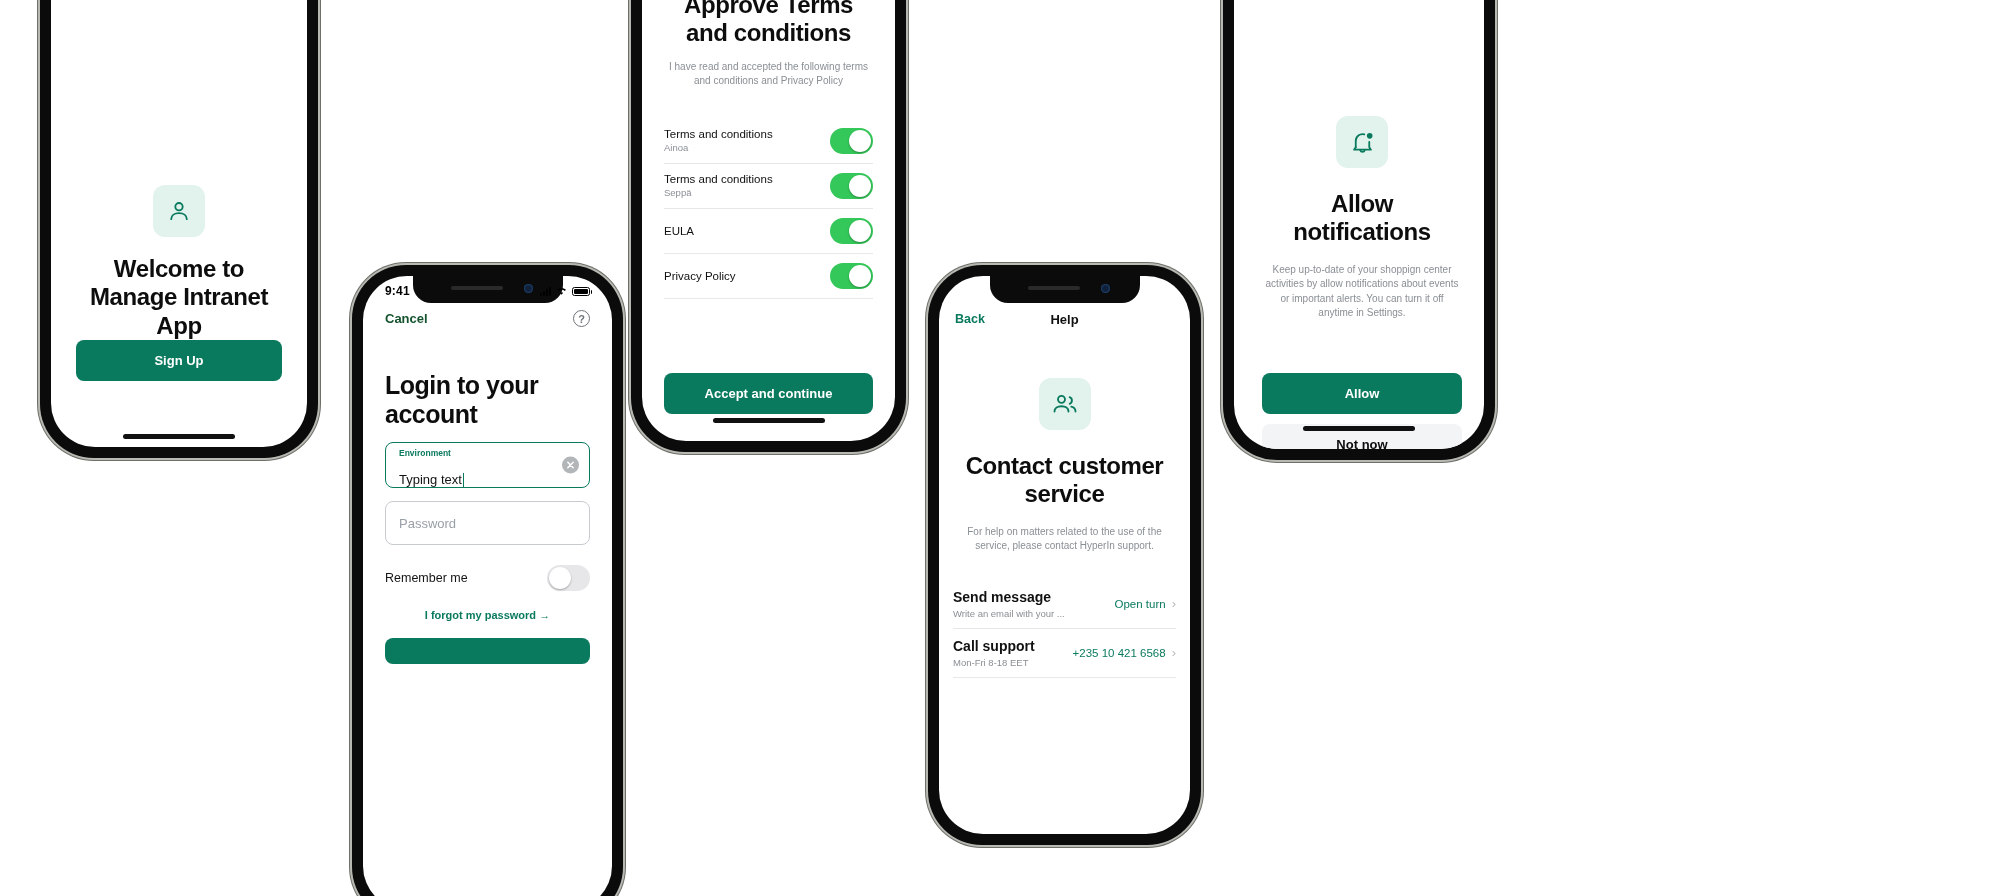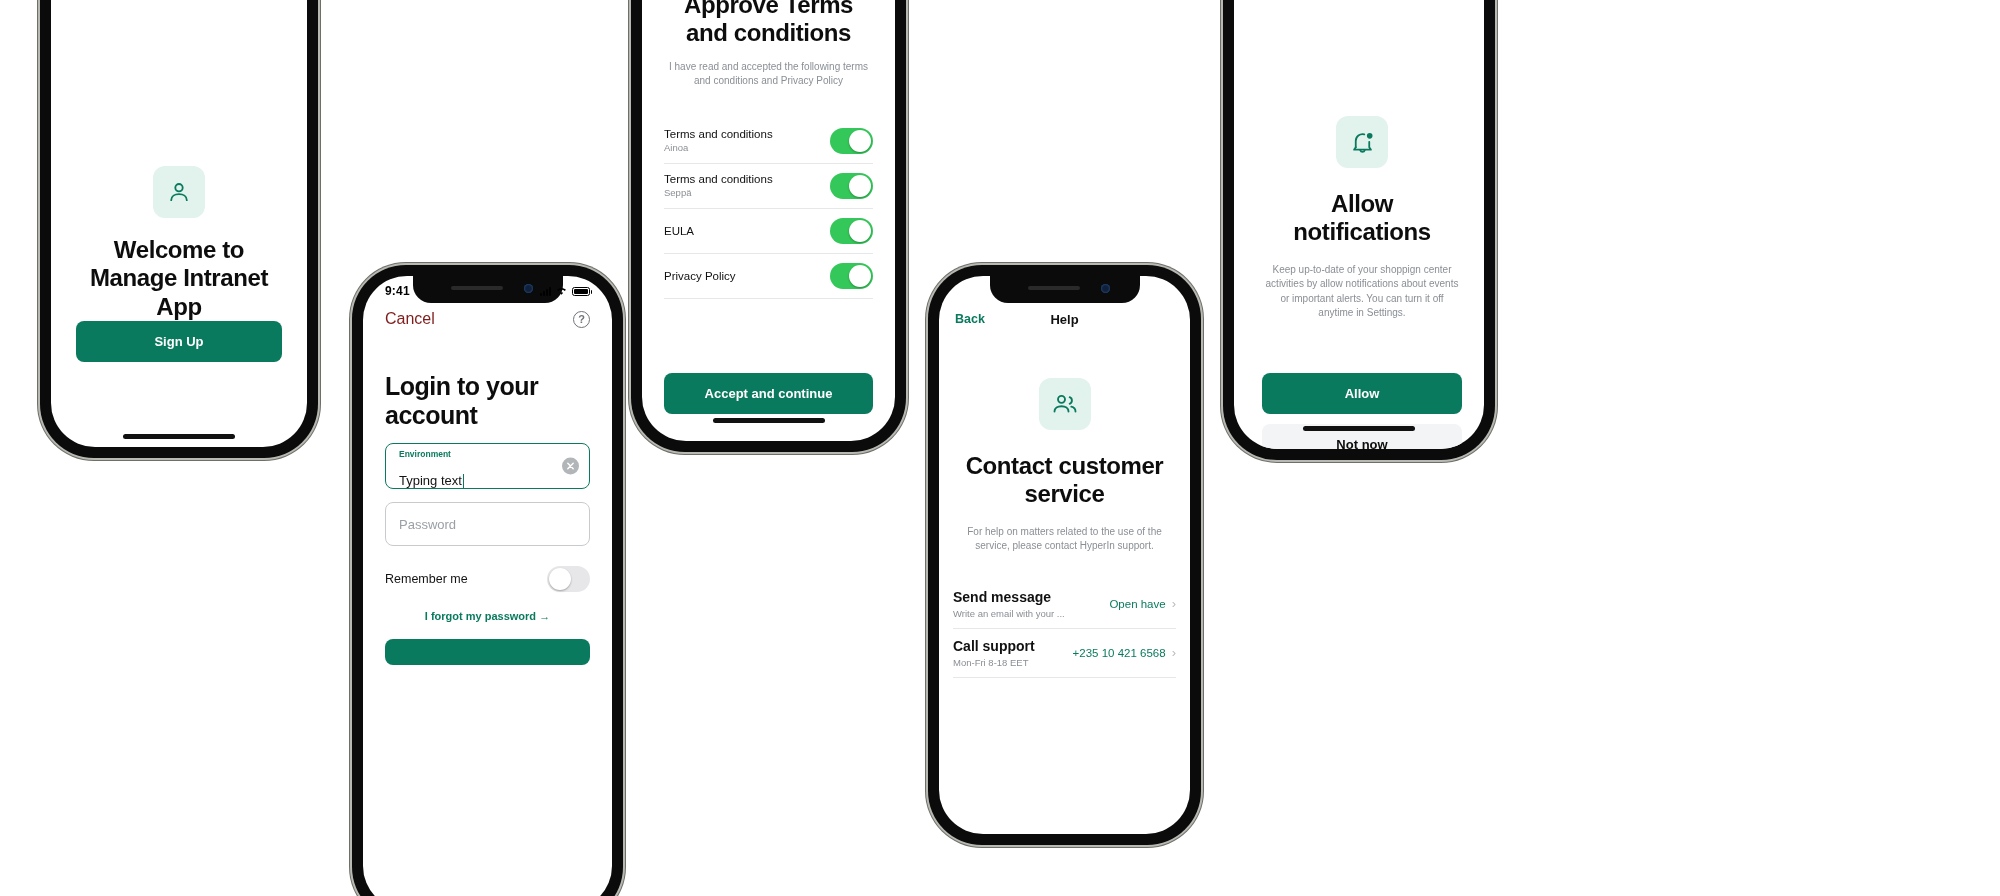--- a/index.html
+++ b/index.html
@@ -98,27 +98,27 @@
   .ios-toggle.off .knob { left: 2px; }
 
   
   #phone1 { left: 40px; top: -120px; width: 278px; height: 578px; }
   #phone1 .screen { display: flex; flex-direction: column; }
   #phone1 .content {
     flex: 1; display: flex; flex-direction: column;
     align-items: center; justify-content: flex-end; padding: 0 25px 0;
   }
   #phone1 .title-wrap { margin-top: 18px; }
-  #phone1 .cta { padding: 0 25px 85px; }
+  #phone1 .cta { padding: 0 25px 66px; }
 
   
   #phone2 { left: 352px; top: 265px; width: 271px; height: 656px; }
   #phone2 .pad { padding: 0 22px; }
   .topbar { display: flex; align-items: center; padding: 4px 22px 0; }
-  .link-green { color: #7f1d1d; font-size: 16px; font-weight: normal; cursor: pointer; }
+  .link-green { color: #14532d; font-size: 13px; font-weight: bold; cursor: pointer; }
   .qmark {
     margin-left: auto; width: 17px; height: 17px; border-radius: 50%;
     border: 1.4px solid #6f7479; color: #6f7479; font-size: 11px;
     display: flex; align-items: center; justify-content: center; font-weight: bold;
     cursor: pointer;
   }
   .login-title {
     font-size: 25px; font-weight: bold; letter-spacing: -0.5px;
     color: #0d0d0d; margin: 44px 0 0;
   }
@@ -378,21 +378,21 @@
       <div class="h1 h-title">Contact customer service</div>
       <div class="body-text h-sub">For help on matters related to the use of the service, please contact HyperIn support.</div>
 
       <div class="help-list">
         <div class="help-row">
           <span class="hl">
             <span class="hname">Send message</span>
             <span class="hsub">Write an email with your ...</span>
           </span>
           <span class="hr">
-            <span>Open have</span>
+            <span>Open turn</span>
             <span class="chev">›</span>
           </span>
         </div>
         <div class="help-row">
           <span class="hl">
             <span class="hname">Call support</span>
             <span class="hsub">Mon-Fri 8-18 EET</span>
           </span>
           <span class="hr">
             <span>+235 10 421 6568</span>

